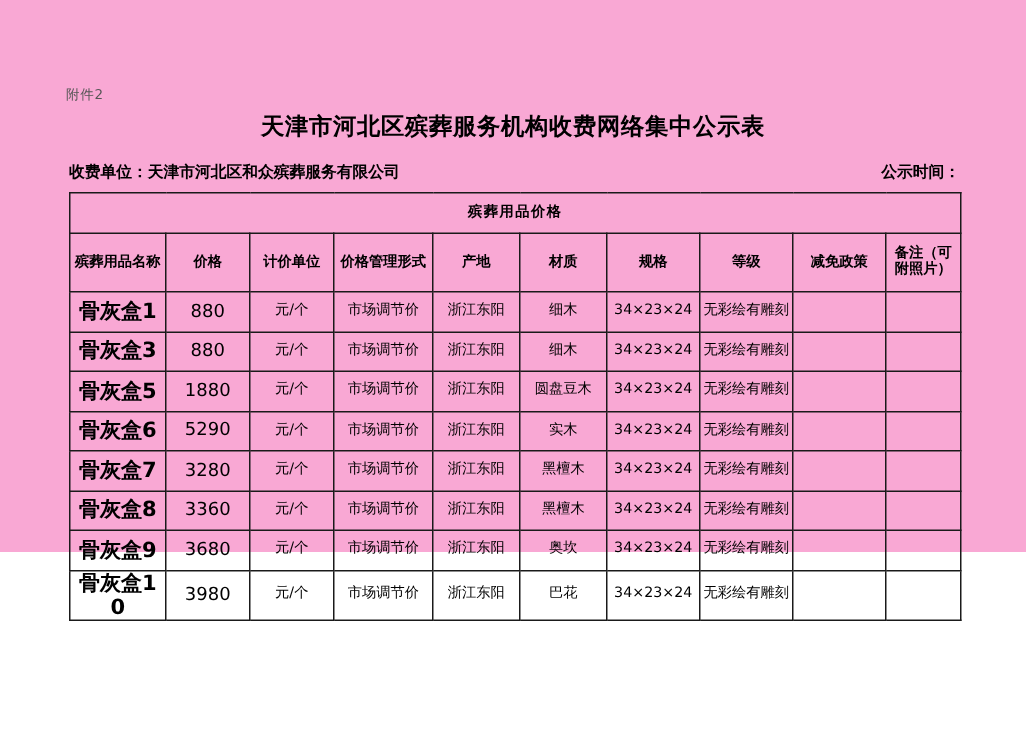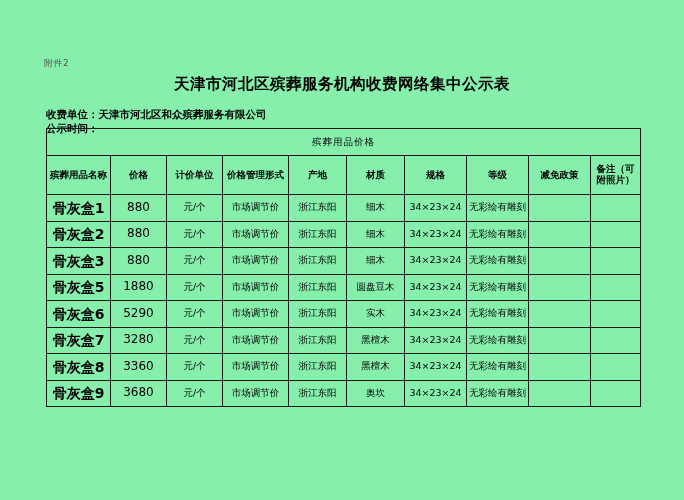--- a/index.html
+++ b/index.html
@@ -12,22 +12,22 @@
     height: 500px;
     font-family: "DejaVu Sans", "Liberation Sans", sans-serif;
     color: #111;
     overflow: hidden;
     position: relative;
   }
   .page {
     position: absolute;
     left: 0; top: 0;
     width: 684px;
-    height: 500px;
-    background: #86efac;
+    height: 368px;
+    background: #f9a8d4;
   }
   .attach-label {
     position: absolute;
     left: 44px;
     top: 57px;
     font-size: 9px;
     color: #555;
     letter-spacing: 0.5px;
   }
   .doc-title {
@@ -46,21 +46,20 @@
     position: absolute;
     left: 46px;
     top: 108px;
     width: 594px;
     display: flex;
     justify-content: space-between;
     align-items: baseline;
     font-size: 10.5px;
     font-weight: bold;
     color: #000;
-    flex-direction: column;
   }
   .meta-left { white-space: nowrap; }
   .meta-right { white-space: nowrap; }
 
   table.main {
     position: absolute;
     left: 46px;
     top: 128px;
     width: 594px;
     border-collapse: collapse;
@@ -72,21 +71,21 @@
     vertical-align: middle;
     font-size: 9.5px;
     color: #000;
     padding: 0 1px;
     line-height: 1.15;
     word-break: break-all;
   }
   .band {
     height: 26px;
     font-size: 11px;
-    font-weight: normal;
+    font-weight: bold;
     letter-spacing: 1px;
   }
   thead td {
     height: 38px;
     font-weight: bold;
     font-size: 9.5px;
   }
   tbody td {
     height: 25.5px;
   }
@@ -166,32 +165,20 @@
         <td>元/个</td>
         <td>市场调节价</td>
         <td>浙江东阳</td>
         <td>细木</td>
         <td class="spec">34×23×24</td>
         <td class="grade">无彩绘有雕刻</td>
         <td></td>
         <td></td>
       </tr>
       <tr>
-        <td class="name">骨灰盒2</td>
-        <td class="price">880</td>
-        <td>元/个</td>
-        <td>市场调节价</td>
-        <td>浙江东阳</td>
-        <td>细木</td>
-        <td class="spec">34×23×24</td>
-        <td class="grade">无彩绘有雕刻</td>
-        <td></td>
-        <td></td>
-      </tr>
-      <tr>
         <td class="name">骨灰盒3</td>
         <td class="price">880</td>
         <td>元/个</td>
         <td>市场调节价</td>
         <td>浙江东阳</td>
         <td>细木</td>
         <td class="spec">34×23×24</td>
         <td class="grade">无彩绘有雕刻</td>
         <td></td>
         <td></td>
@@ -249,16 +236,28 @@
         <td class="price">3680</td>
         <td>元/个</td>
         <td>市场调节价</td>
         <td>浙江东阳</td>
         <td>奥坎</td>
         <td class="spec">34×23×24</td>
         <td class="grade">无彩绘有雕刻</td>
         <td></td>
         <td></td>
       </tr>
+      <tr>
+        <td class="name">骨灰盒10</td>
+        <td class="price">3980</td>
+        <td>元/个</td>
+        <td>市场调节价</td>
+        <td>浙江东阳</td>
+        <td>巴花</td>
+        <td class="spec">34×23×24</td>
+        <td class="grade">无彩绘有雕刻</td>
+        <td></td>
+        <td></td>
+      </tr>
     </tbody>
   </table>
 
 </div>
 
 </body></html>

